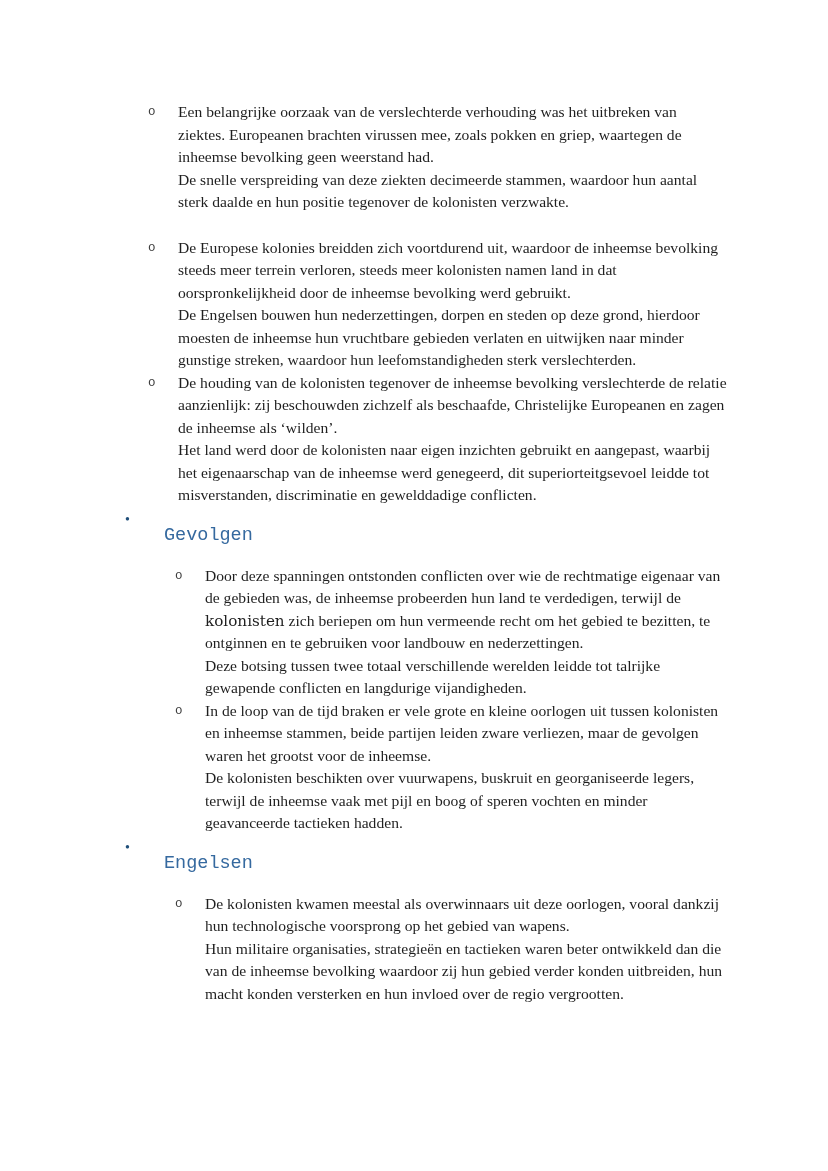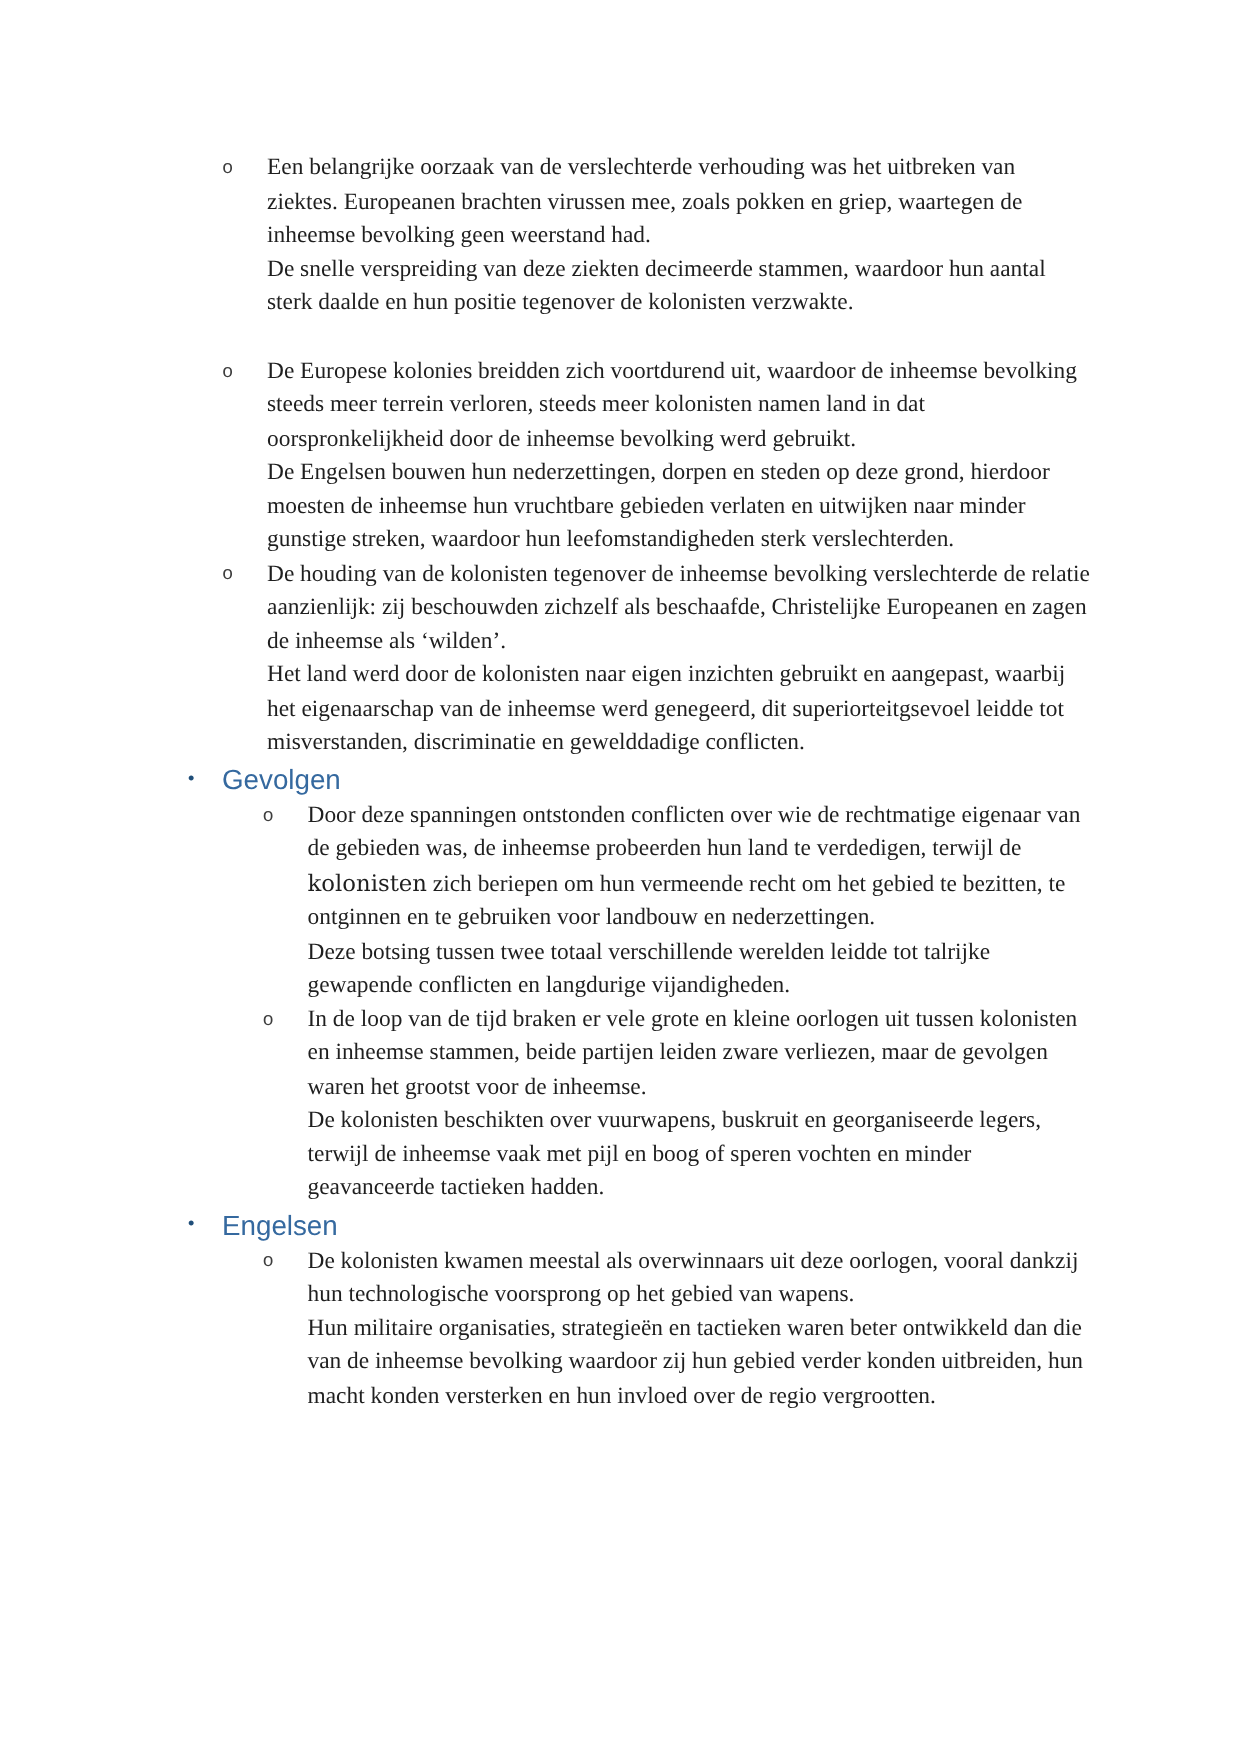--- a/index.html
+++ b/index.html
@@ -46,23 +46,23 @@
     display: flex;
     align-items: flex-start;
   }
   .heading-row .bullet-cell {
     flex: 0 0 23px;
     color: #1f4e79;
     font-size: 14px;
     line-height: 26px;
   }
   .heading {
-    margin: 0;
+    margin: 16px;
     font-weight: 400;
-    font-family: Liberation Sans, sans-serif;
+    font-family: Liberation Mono, monospace;
     font-size: 18.5px;
     line-height: 26px;
     color: #35699f;
   }
   .alt-font {
     font-family: "DejaVu Serif", serif;
     font-size: 15.2px;
     text-align: right;
   }
 </style>

